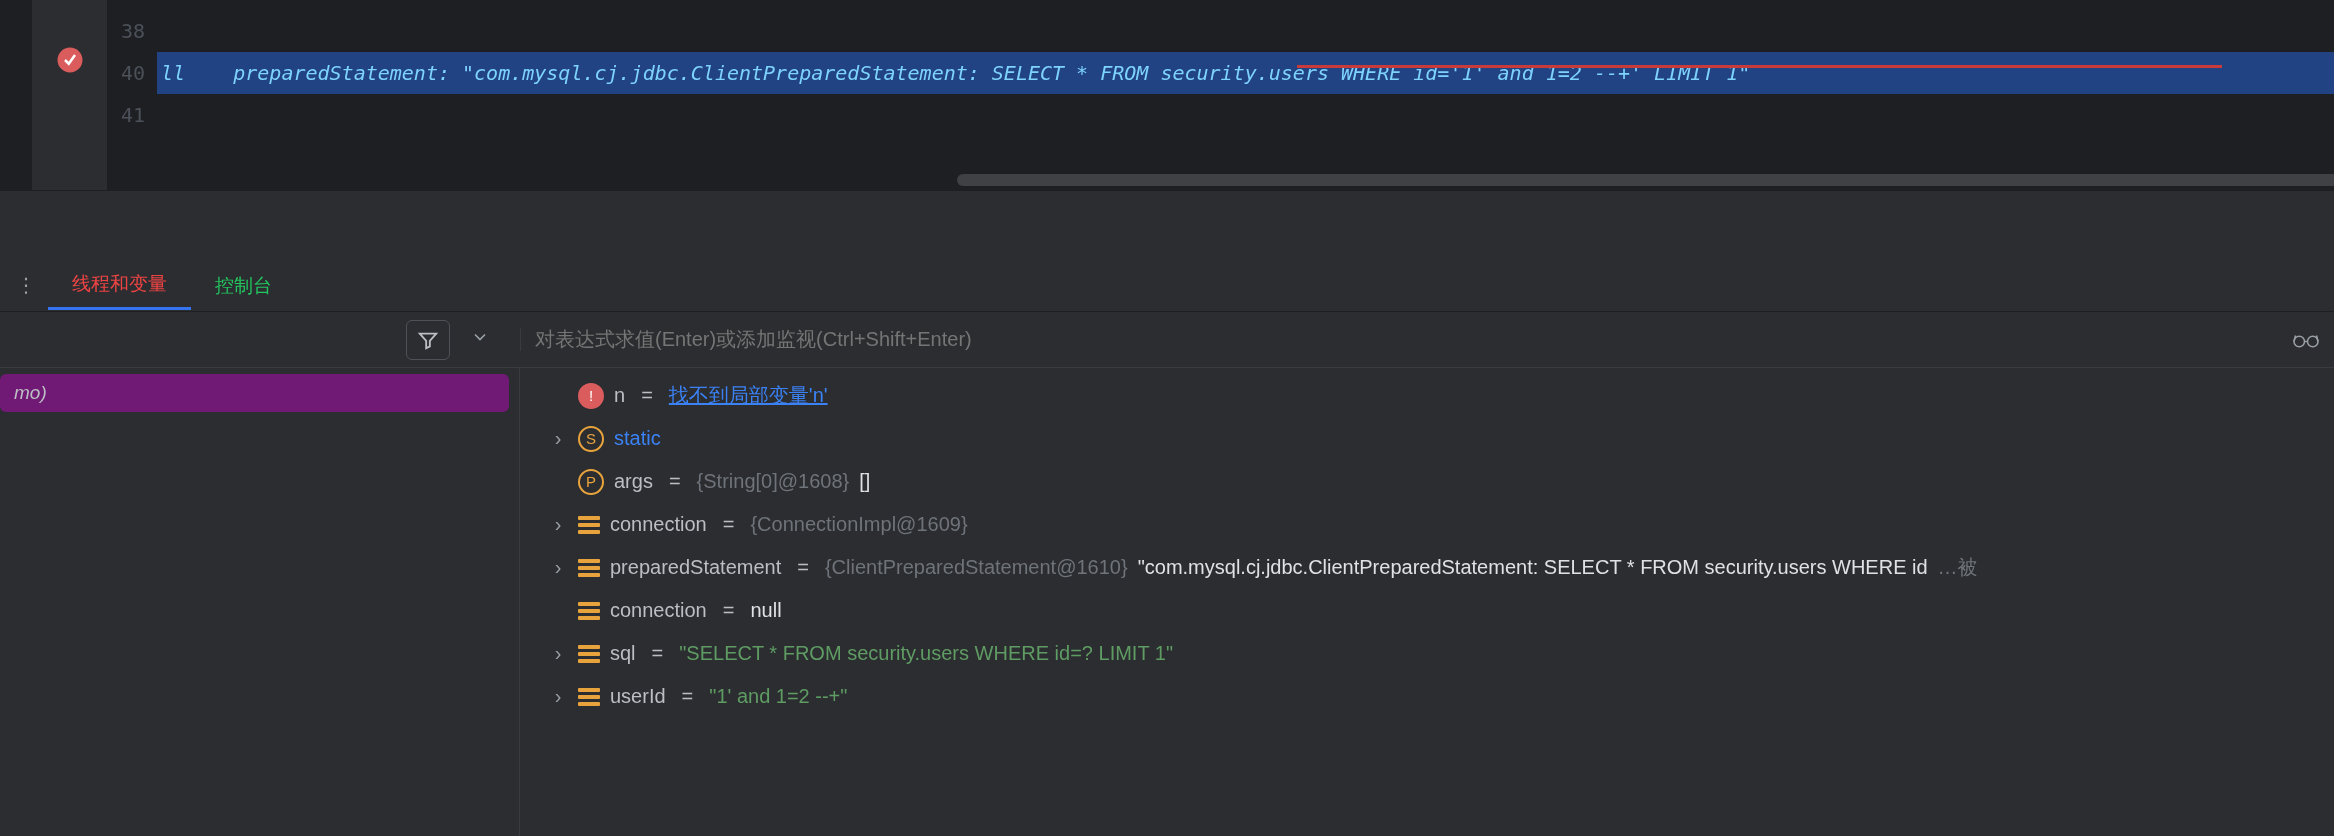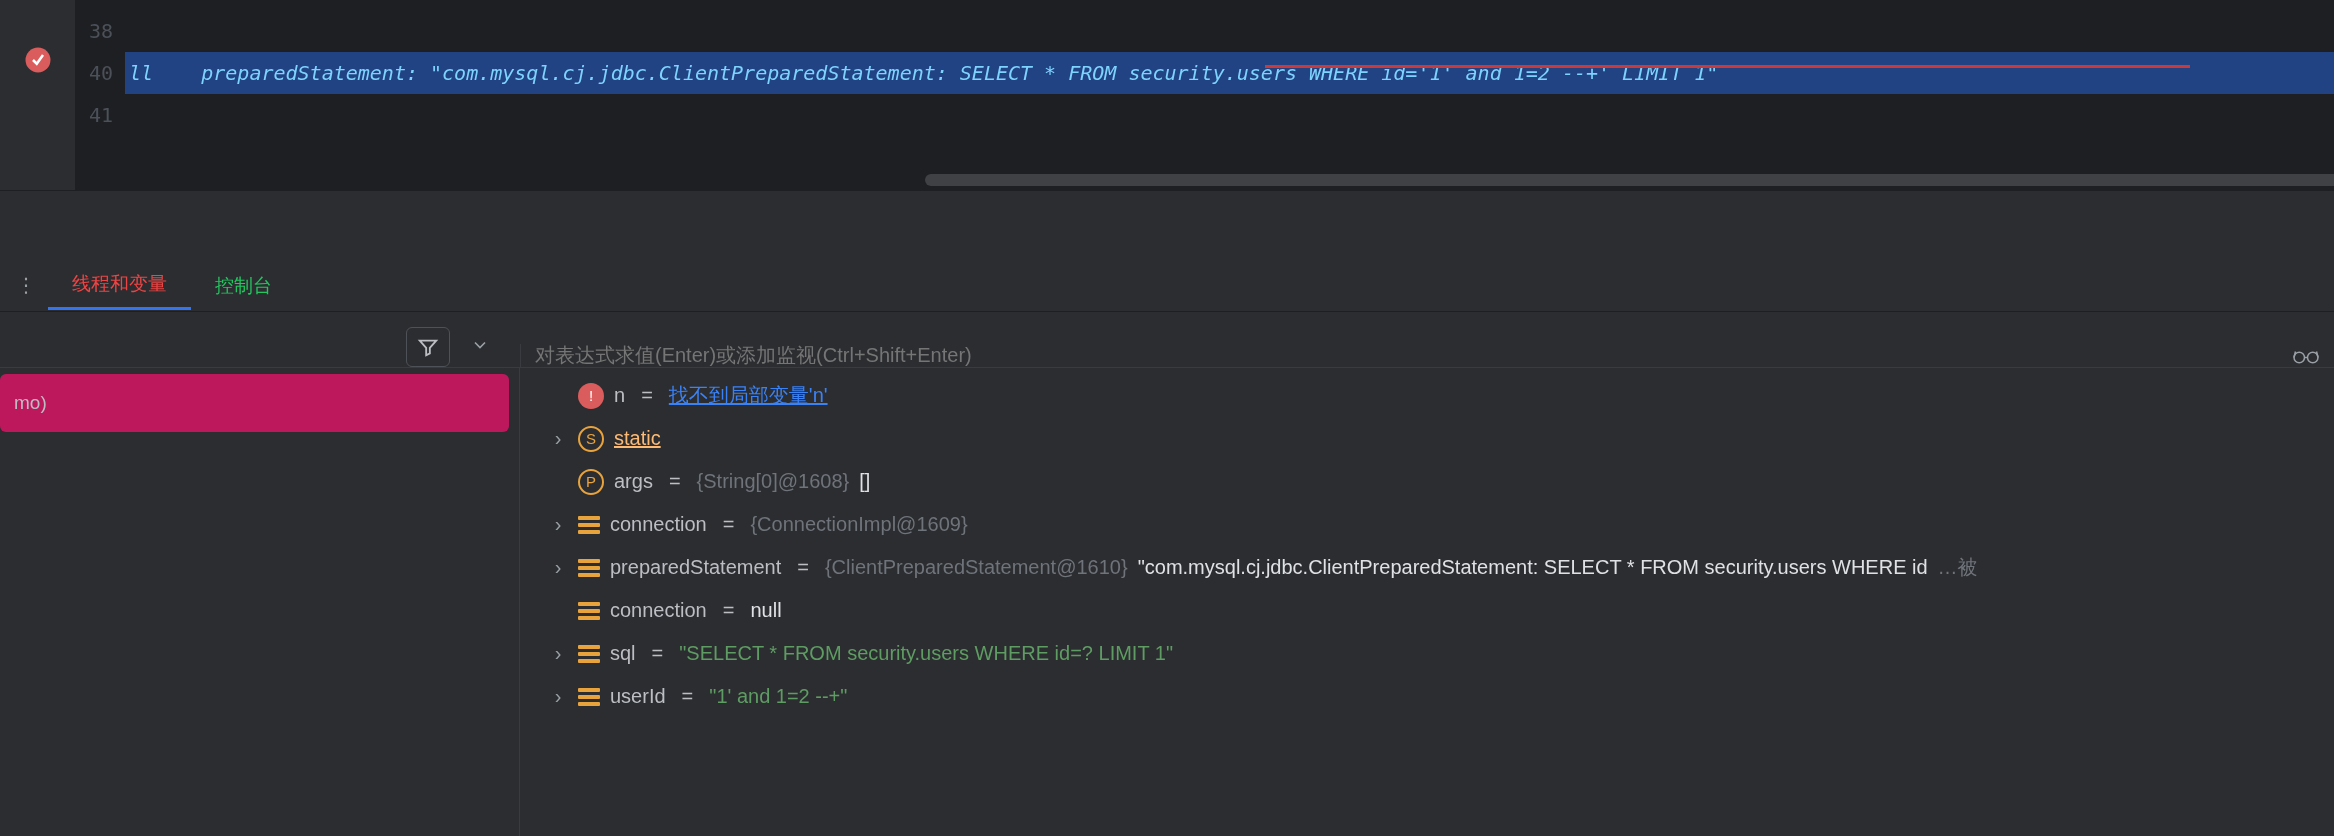--- a/index.html
+++ b/index.html
@@ -14,20 +14,21 @@
     display: flex;
     flex-direction: column;
   }
 
   
   .editor-area {
     display: flex;
     height: 190px;
     background: #1e1f22;
     position: relative;
+    padding-left: 32px;
   }
   .icon-col {
     width: 75px;
     background: #2b2d30;
     display: flex;
     flex-direction: column;
     align-items: center;
     padding-top: 45px;
   }
   .gutter {
@@ -104,21 +105,21 @@
 
   
   .debug-body {
     flex: 1;
     display: flex;
     flex-direction: column;
     background: #2b2d30;
   }
   .eval-row {
     display: flex;
-    align-items: flex-end;
+    align-items: center;
     height: 56px;
     border-bottom: 1px solid #393b40;
   }
   .eval-left {
     width: 520px;
     display: flex;
     align-items: center;
     justify-content: flex-end;
     gap: 20px;
     padding-right: 30px;
@@ -157,25 +158,26 @@
     flex: 1;
     display: flex;
     overflow: hidden;
   }
   .frames-col {
     width: 520px;
     border-right: 1px solid #393b40;
     padding-top: 6px;
   }
   .frame-item {
-    background: #be185d;
+    background: #701a75;
     border-radius: 6px;
-    padding: 18px 14px;
+    padding: 8px 14px;
     margin: 0 10px 0 0;
     color: #bcbec4;
+    font-style: italic;
   }
   .vars-col {
     flex: 1;
     padding-top: 6px;
     font-size: 20px;
     line-height: 43px;
     overflow: hidden;
   }
   .var-row {
     display: flex;
@@ -203,21 +205,21 @@
   .badge-s { border: 2px solid #e8a33d; color: #e8a33d; border-radius: 50%; }
   .badge-p { border: 2px solid #e8a33d; color: #e8a33d; border-radius: 50%; }
   .stack-icon { display: inline-flex; flex-direction: column; gap: 3px; }
   .stack-icon span { width: 22px; height: 4px; background: #e8a33d; border-radius: 1px; display: block; }
   .v-name { color: #bcbec4; }
   .v-eq { color: #bcbec4; padding: 0 6px; }
   .v-dim { color: #6f737a; }
   .v-str { color: #5f9c63; }
   .v-err { color: #3b82f6; text-decoration: underline; }
   .v-white { color: #dfe1e5; }
-  .v-bold { color: #fdba74; text-decoration: underline; }
+  .v-bold { color: #3b82f6; }
 </style>
 </head>
 <body>
 
 <div class="editor-area">
   <div class="icon-col">
     <span style="color:#db5c5c;font-size:30px;">
       <svg width="30" height="30" viewBox="0 0 24 24">
           <circle cx="12" cy="12" r="10" fill="#db5c5c"></circle>
           <path d="M8 12 l3 3 l5 -7" stroke="#fff" stroke-width="2" fill="none"></path>

